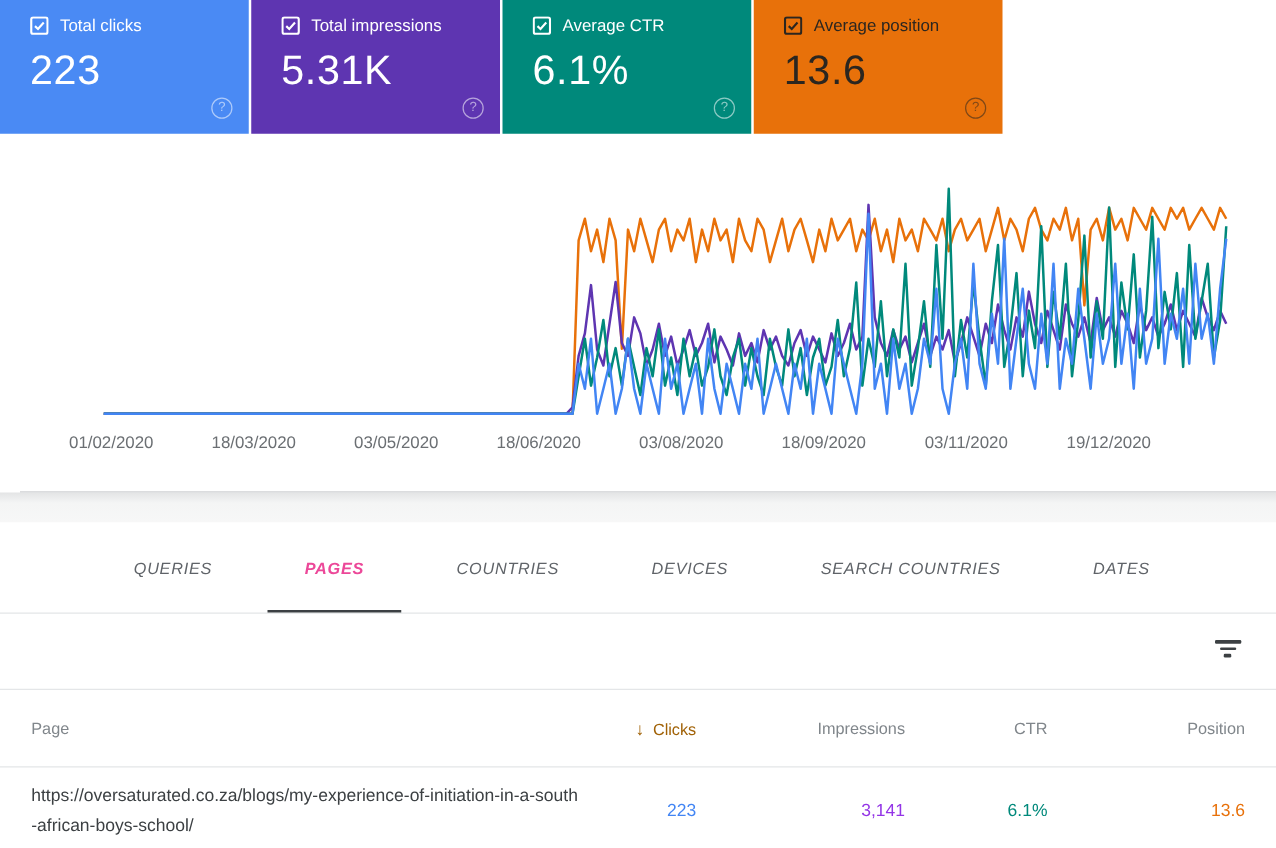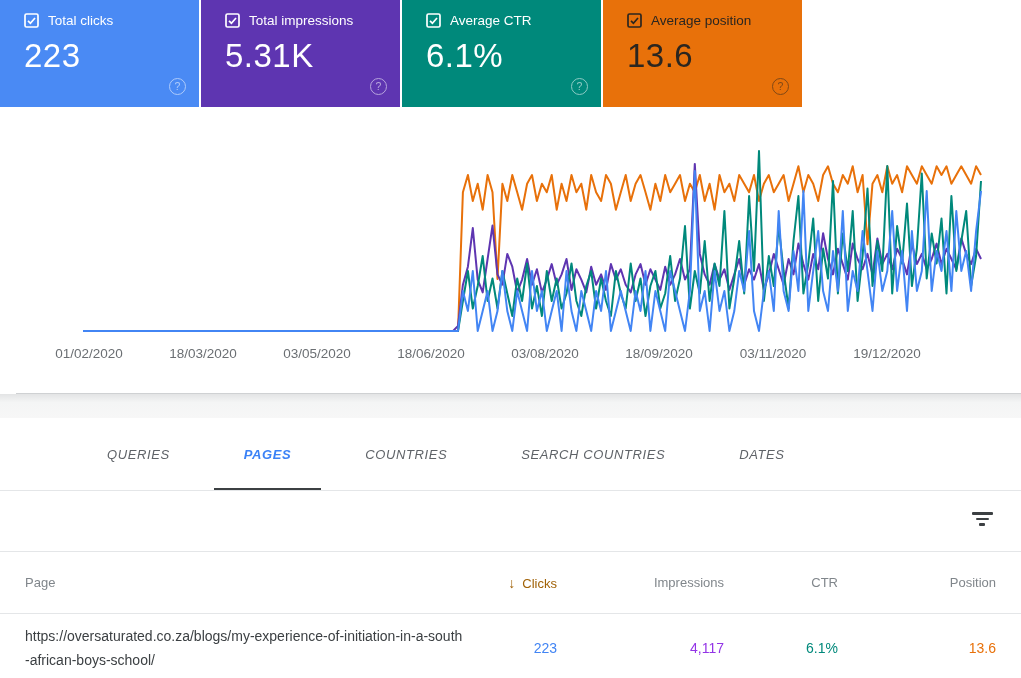--- a/index.html
+++ b/index.html
@@ -19,21 +19,21 @@
     border:1.6px solid currentColor;opacity:.55;font-size:10.5px;line-height:15px;text-align:center;cursor:pointer;
   }
   
   .chart-section{position:relative;height:286px;border-bottom:1px solid #cfd1d3;margin-left:16px;}
   .chart-section svg{display:block;}
   
   .gap-band{height:24px;background:linear-gradient(to bottom,#e3e4e5 0,#f4f5f5 35%,#f7f7f7 100%);}
   
   .tabs{display:flex;align-items:stretch;height:72px;padding-left:77px;gap:14px;background:#fff;border-bottom:1px solid #e4e6e8;font-style:italic;}
   .tab{display:flex;align-items:center;padding:0 30px;font-size:13px;letter-spacing:.6px;color:#5f6368;cursor:pointer;position:relative;}
-  .tab.active{color:#3b82f6;font-weight:bold;}
+  .tab.active{color:#ec4899;font-weight:bold;}
   .tab.active::after{content:"";position:absolute;left:0;right:0;bottom:0;height:2px;background:#3c4043;}
   
   .filter-row{height:60px;border-bottom:1px solid #e4e6e8;position:relative;}
   .filter-btn{position:absolute;right:25px;top:14px;width:28px;height:28px;display:flex;flex-direction:column;align-items:center;justify-content:center;gap:3px;cursor:pointer;}
   .filter-btn .bar{background:#3c4043;height:2.6px;border-radius:1px;}
   .filter-btn .b1{width:21px;}
   .filter-btn .b2{width:13px;}
   .filter-btn .b3{width:6px;}
   
   .tbl-header,.tbl-row{display:grid;grid-template-columns:1fr 92px 167px 114px 158px;padding:0 25px;align-items:center;}
@@ -119,20 +119,21 @@
       <text x="871" y="251" text-anchor="middle" font-size="13.5" fill="#6b6f73">19/12/2020</text>
     </svg>
 </div>
 
 <div class="gap-band"></div>
 
 <div class="tabs" id="tabs">
     <div class="tab">QUERIES</div>
     <div class="tab active">PAGES</div>
     <div class="tab">COUNTRIES</div>
+    <div class="tab">DEVICES</div>
     <div class="tab">SEARCH COUNTRIES</div>
     <div class="tab">DATES</div>
   </div>
 
 <div class="filter-row">
   <div class="filter-btn">
     <div class="bar b1"></div>
       <div class="bar b2"></div>
       <div class="bar b3"></div>
   </div>
@@ -144,17 +145,17 @@
     <span class="sort-arrow">↓</span><span>Clicks</span>
   </div>
   <div class="num">Impressions</div>
   <div class="num">CTR</div>
   <div class="num">Position</div>
 </div>
 <div id="rows">
     <div class="tbl-row">
       <div class="page-cell">https://oversaturated.co.za/blogs/my-experience-of-initiation-in-a-south-african-boys-school/</div>
     <div class="num" style="color:#4285f4">223</div>
-    <div class="num" style="color:#9334e6">4,117</div>
+    <div class="num" style="color:#9334e6">3,141</div>
     <div class="num" style="color:#00897b">6.1%</div>
     <div class="num" style="color:#e8710a">13.6</div>
     </div>
   </div>
 
 </body></html>

